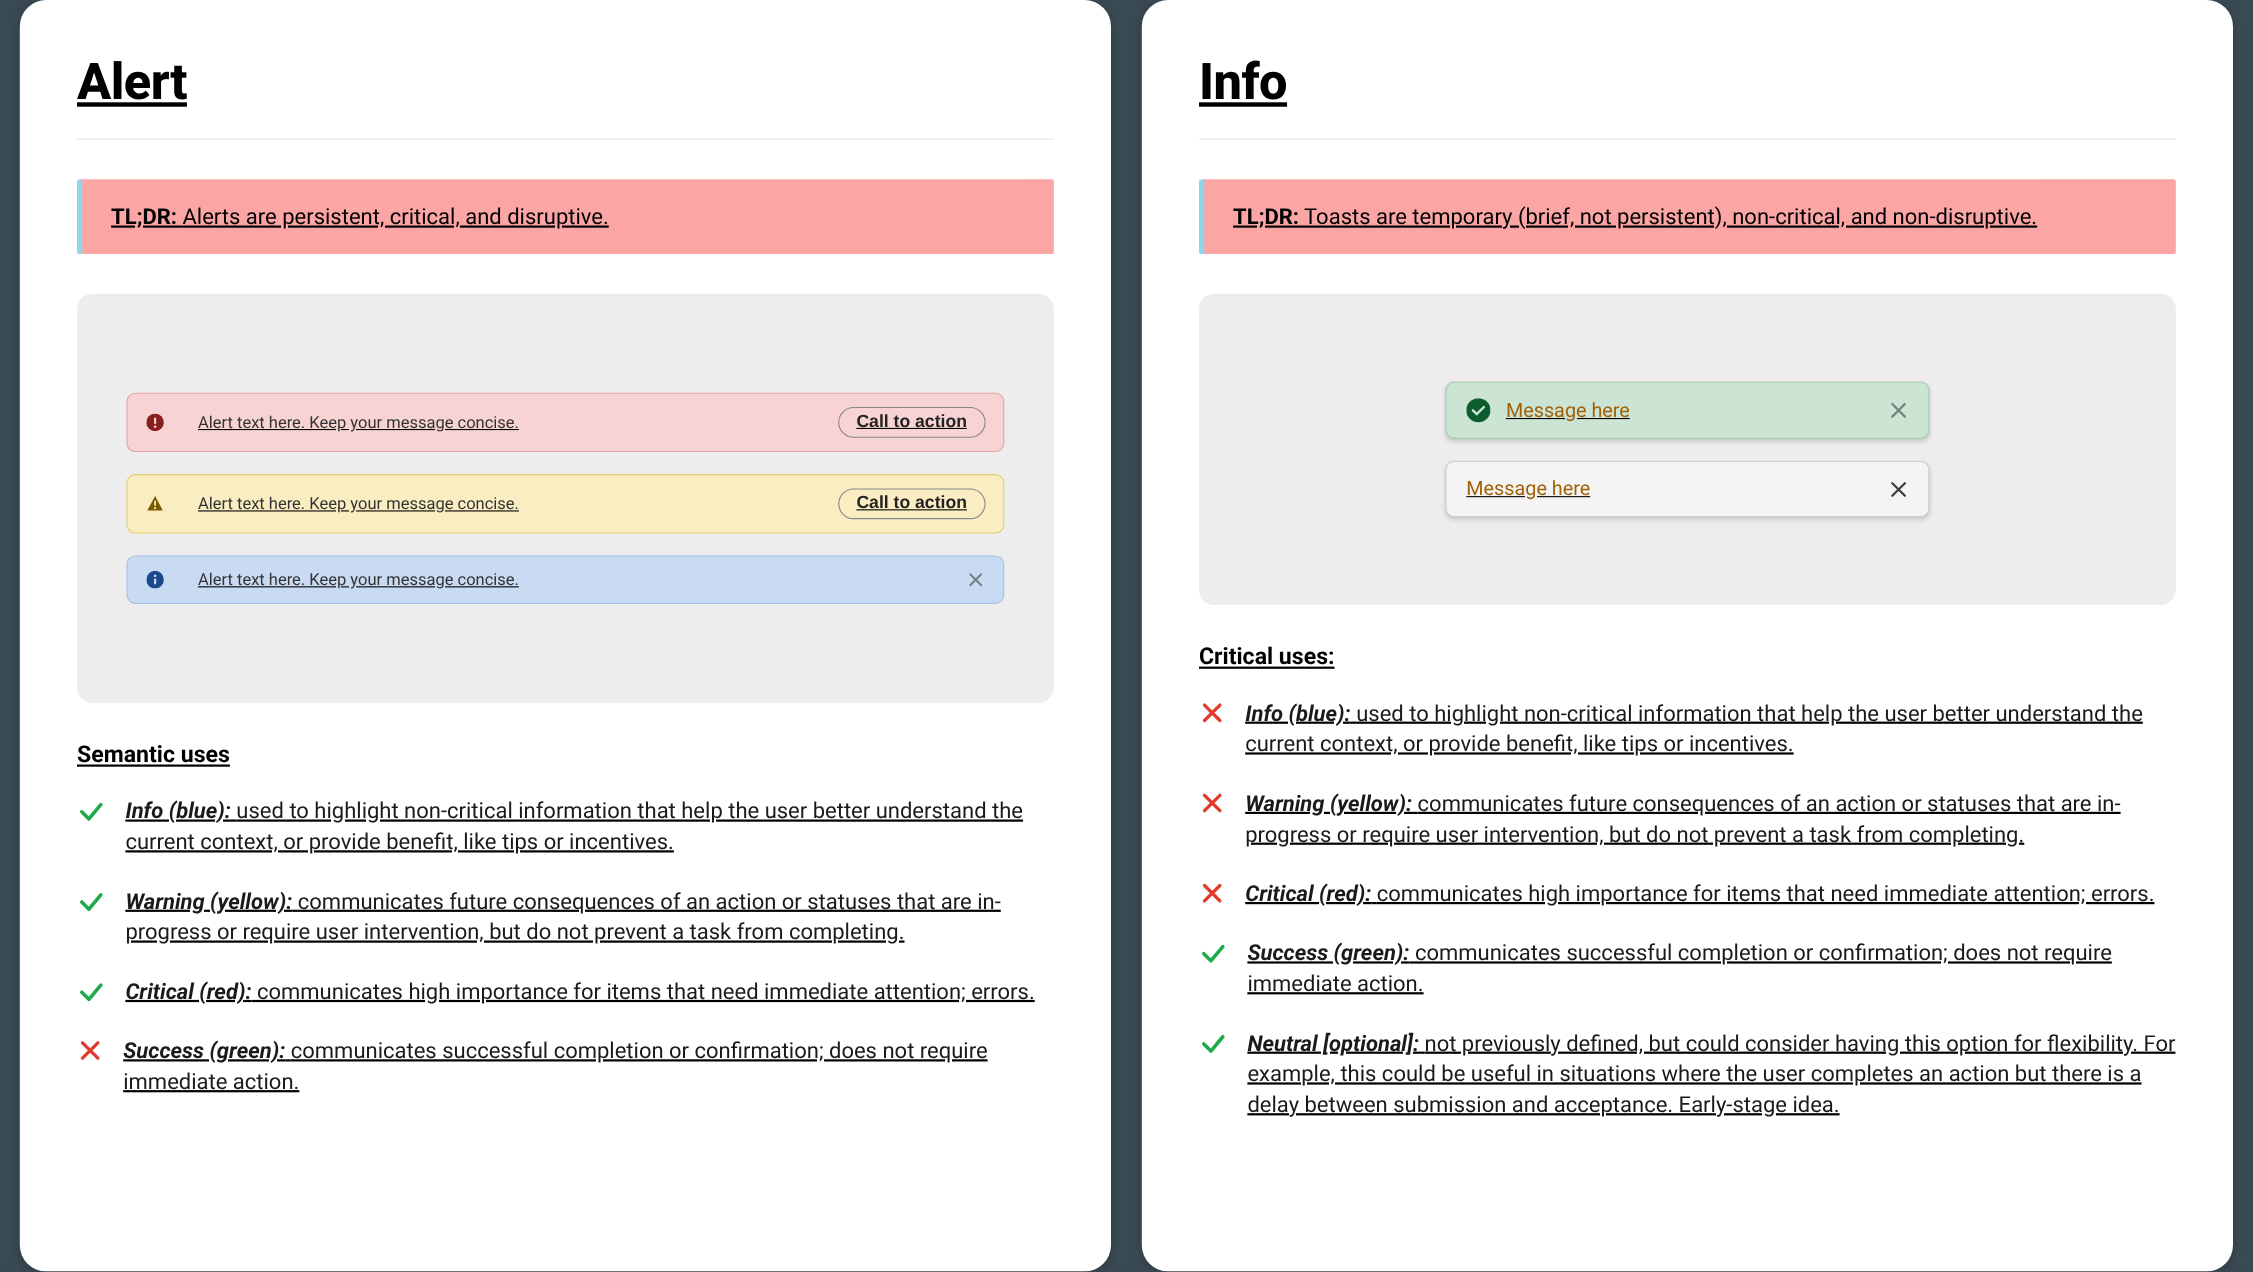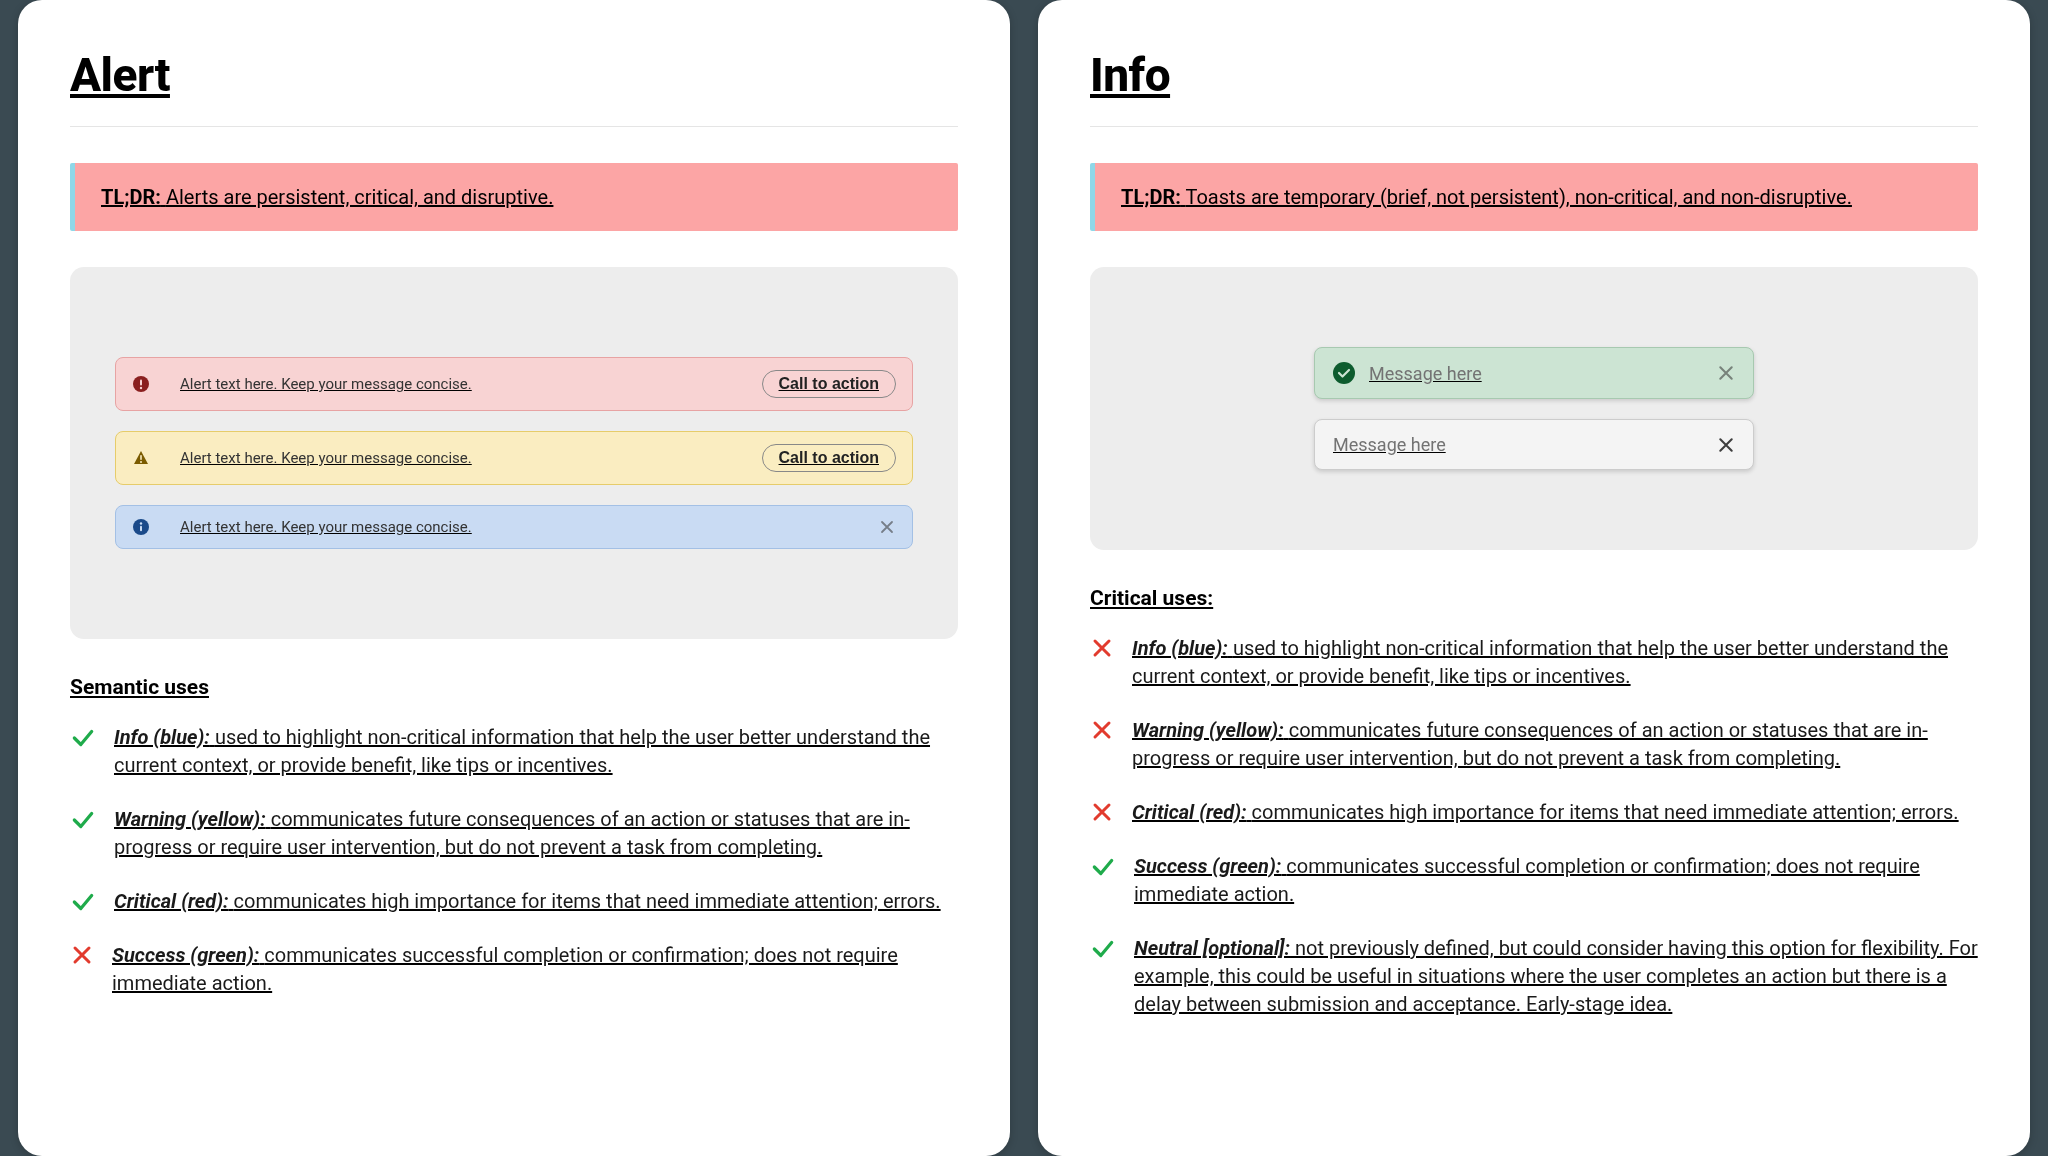--- a/index.html
+++ b/index.html
@@ -99,21 +99,21 @@
     border: 1px solid;
     padding: 14px 18px;
     display: flex;
     align-items: center;
     gap: 14px;
     font-size: 18px;
     box-shadow: 0 2px 4px rgba(0,0,0,0.15);
   }
   .toast-success { background: #cce4d3; border-color: #a7c9b0; }
   .toast-neutral { background: #f4f4f4; border-color: #ccc; }
-  .toast .msg { flex: 1; color: #737373; }
+  .toast .msg { flex: 1; color: #a16207; }
   
   .sem-heading {
     font-size: 21px;
     font-weight: 700;
     margin-bottom: 24px;
   }
   .sem-list { display: flex; flex-direction: column; gap: 26px; }
   .sem-item { display: flex; align-items: flex-start; gap: 18px; }
   .sem-item .mark { flex: 0 0 auto; margin-top: 2px; }
   .sem-text { font-size: 20px; line-height: 1.4; color: #1a1a1a; }

